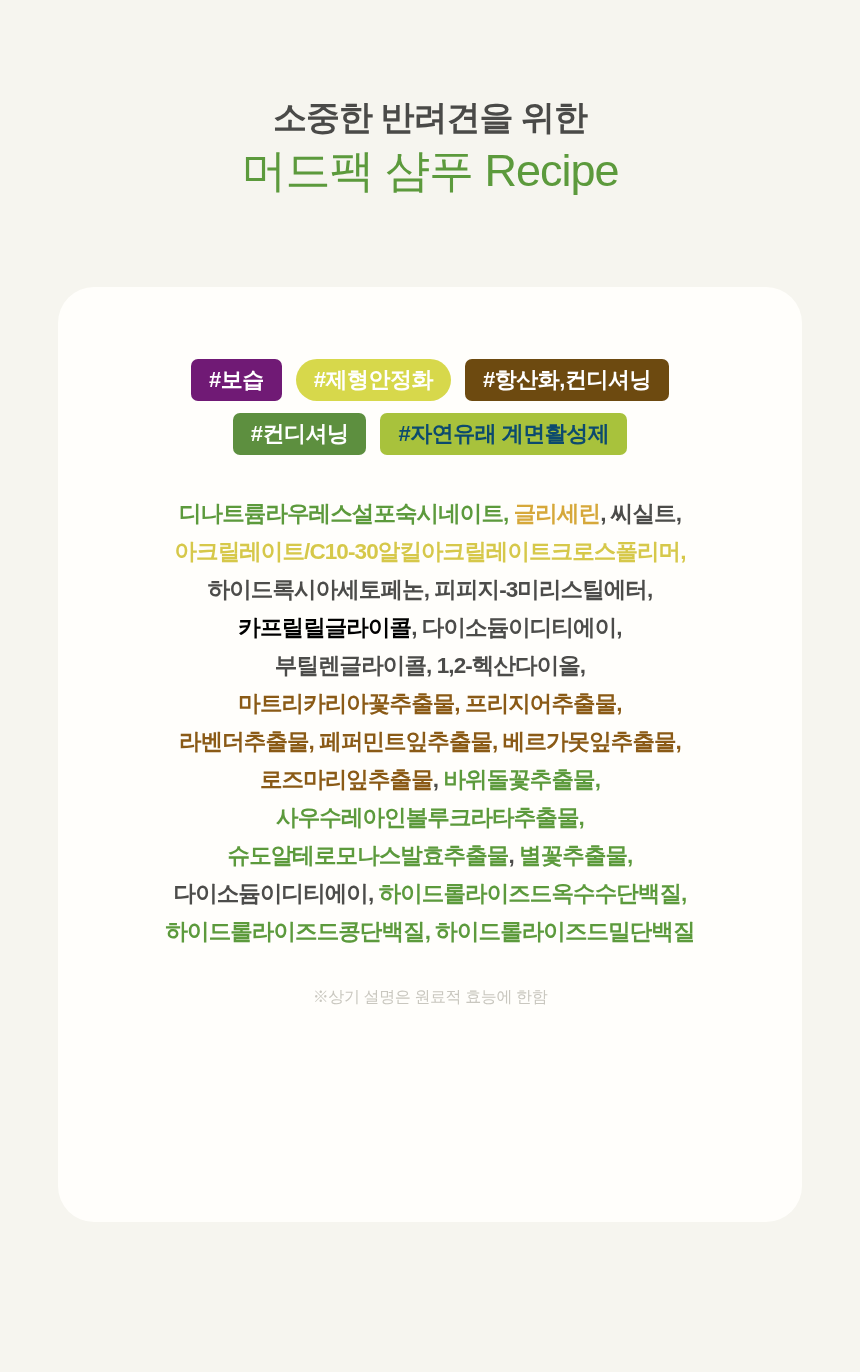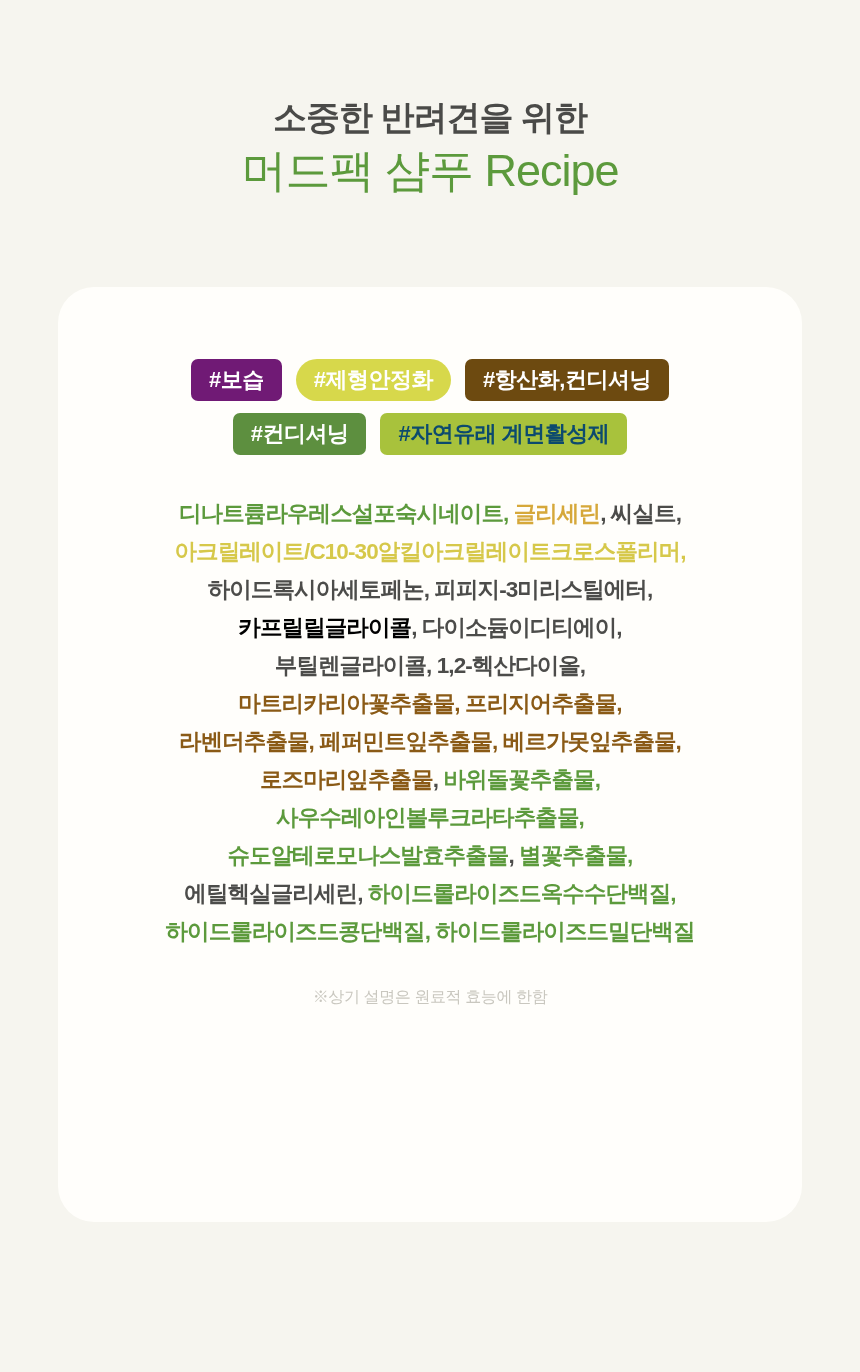--- a/index.html
+++ b/index.html
@@ -127,21 +127,21 @@
         <div class="ing-line"><span class="ing-seg" style="color: rgb(92, 154, 60);">디나트륨라우레스설포숙시네이트, </span><span class="ing-seg" style="color: rgb(214, 168, 58);">글리세린</span><span class="ing-seg" style="color: rgb(76, 76, 74);">, </span><span class="ing-seg" style="color: rgb(76, 76, 74);">씨실트,</span></div>
         <div class="ing-line"><span class="ing-seg" style="color: rgb(214, 200, 74);">아크릴레이트/C10-30알킬아크릴레이트크로스폴리머,</span></div>
         <div class="ing-line"><span class="ing-seg" style="color: rgb(76, 76, 74);">하이드록시아세토페논, 피피지-3미리스틸에터,</span></div>
         <div class="ing-line"><span class="ing-seg" style="color: #000000;">카프릴릴글라이콜</span><span class="ing-seg" style="color: rgb(76, 76, 74);">, 다이소듐이디티에이,</span></div>
         <div class="ing-line"><span class="ing-seg" style="color: rgb(76, 76, 74);">부틸렌글라이콜, 1,2-헥산다이올,</span></div>
         <div class="ing-line"><span class="ing-seg" style="color: rgb(138, 90, 22);">마트리카리아꽃추출물, 프리지어추출물,</span></div>
         <div class="ing-line"><span class="ing-seg" style="color: rgb(138, 90, 22);">라벤더추출물, 페퍼민트잎추출물, 베르가못잎추출물,</span></div>
         <div class="ing-line"><span class="ing-seg" style="color: rgb(138, 90, 22); margin-top: 45px;">로즈마리잎추출물</span><span class="ing-seg" style="color: rgb(76, 76, 74);">, </span><span class="ing-seg" style="color: rgb(92, 154, 60);">바위돌꽃추출물,</span></div>
         <div class="ing-line"><span class="ing-seg" style="color: rgb(92, 154, 60);">사우수레아인볼루크라타추출물,</span></div>
         <div class="ing-line"><span class="ing-seg" style="color: rgb(92, 154, 60); margin-top: 35px;">슈도알테로모나스발효추출물</span><span class="ing-seg" style="color: rgb(76, 76, 74);">, </span><span class="ing-seg" style="color: rgb(92, 154, 60);">별꽃추출물,</span></div>
-        <div class="ing-line"><span class="ing-seg" style="color: rgb(76, 76, 74);">에틸헥실글리세린, </span><span class="ing-seg" style="color: rgb(92, 154, 60);">하이드롤라이즈드옥수수단백질,</span></div>
+        <div class="ing-line"><span class="ing-seg" style="color: rgb(76, 76, 74);">다이소듐이디티에이, </span><span class="ing-seg" style="color: rgb(92, 154, 60);">하이드롤라이즈드옥수수단백질,</span></div>
         <div class="ing-line"><span class="ing-seg" style="color: rgb(92, 154, 60);">하이드롤라이즈드콩단백질, 하이드롤라이즈드밀단백질</span></div>
       </div>
 
     <div class="footnote">※상기 설명은 원료적 효능에 한함</div>
 
   </div>
 
 </div>
 
 </body></html>

